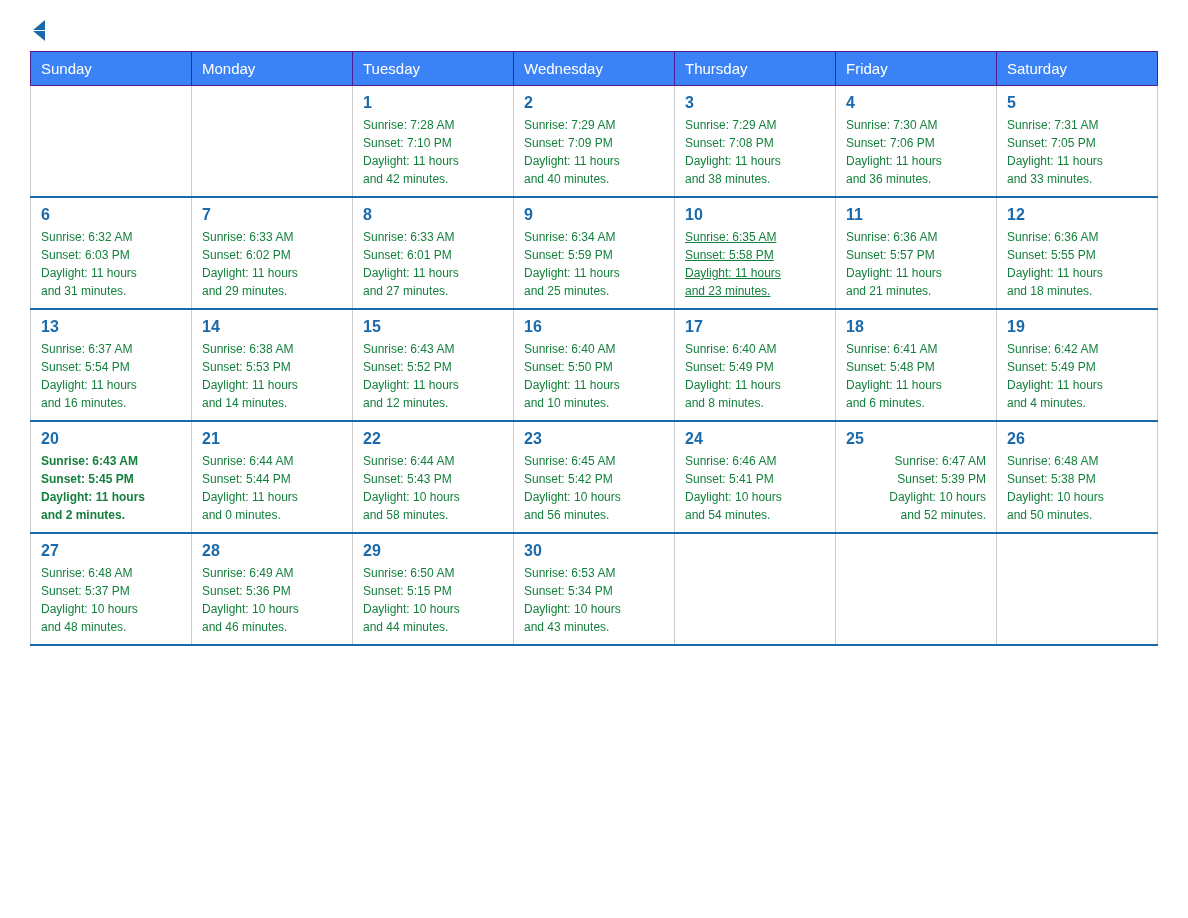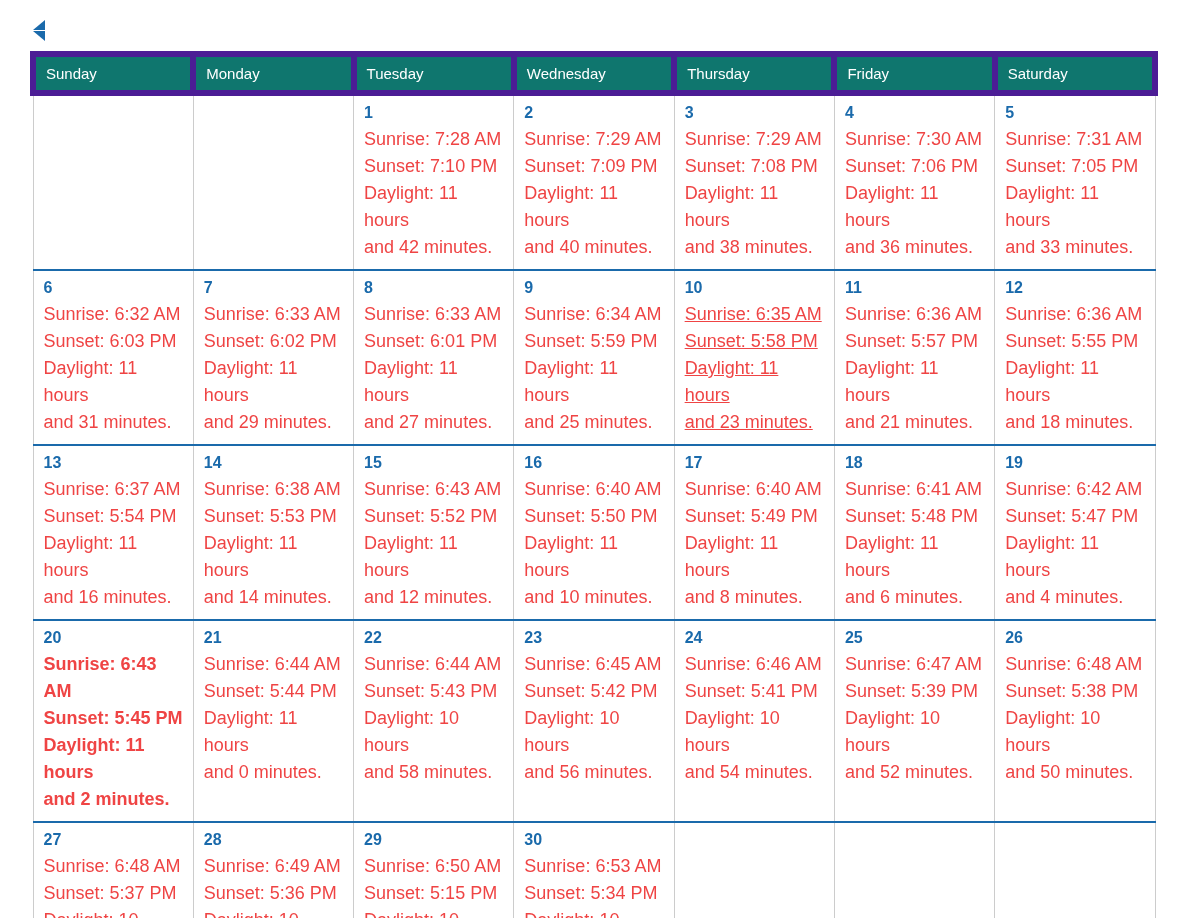--- a/index.html
+++ b/index.html
@@ -46,47 +46,47 @@
       font-weight: normal;
       color: #555;
       margin-top: 4px;
     }
     .calendar {
       width: 100%;
       border-collapse: collapse;
       margin-top: 8px;
     }
     .calendar thead tr th {
-      background-color: #0f766e;
+      background-color: #3b82f6;
       color: #fff;
       padding: 8px 10px;
       text-align: left;
       font-size: 15px;
       font-weight: normal;
-      border: 6px solid #4c1d95;
+      border: 1px solid #4c1d95;
     }
     .calendar tbody tr td {
       vertical-align: top;
       padding: 8px 10px;
       border: 1px solid #ccc;
       width: 14.28%;
       min-height: 100px;
       font-size: 13px;
       color: #333;
     }
     .calendar tbody tr td .day-number {
       font-size: 16px;
       font-weight: bold;
       color: #1a6aab;
       display: block;
       margin-bottom: 4px;
     }
     .calendar tbody tr td .day-info {
-      color: #ef4444;
-      font-size: 18px;
+      color: #15803d;
+      font-size: 12px;
       line-height: 1.5;
     }
     .calendar tbody tr td.empty {
       background: #fff;
     }
     .calendar tbody tr {
       border-bottom: 2px solid #1a6aab;
     }
   </style>
 </head>
@@ -253,21 +253,21 @@
         <td>
           <span class="day-number">18</span>
           <div class="day-info" style="white-space: pre-line;">Sunrise: 6:41 AM
 Sunset: 5:48 PM
 Daylight: 11 hours
 and 6 minutes.</div>
         </td>
         <td>
           <span class="day-number">19</span>
           <div class="day-info" style="white-space: pre-line;">Sunrise: 6:42 AM
-Sunset: 5:47 PM
+Sunset: 5:49 PM
 Daylight: 11 hours
 and 4 minutes.</div>
         </td>
       </tr>
       <tr>
         <td>
           <span class="day-number">20</span>
           <div class="day-info" style="white-space: pre-line; font-weight: bold;">Sunrise: 6:43 AM
 Sunset: 5:45 PM
 Daylight: 11 hours
@@ -296,21 +296,21 @@
         </td>
         <td>
           <span class="day-number">24</span>
           <div class="day-info" style="white-space: pre-line;">Sunrise: 6:46 AM
 Sunset: 5:41 PM
 Daylight: 10 hours
 and 54 minutes.</div>
         </td>
         <td>
           <span class="day-number">25</span>
-          <div class="day-info" style="white-space: pre-line;">Sunrise: 6:47 AM
+          <div class="day-info" style="white-space: pre-line; text-align: right;">Sunrise: 6:47 AM
 Sunset: 5:39 PM
 Daylight: 10 hours
 and 52 minutes.</div>
         </td>
         <td>
           <span class="day-number">26</span>
           <div class="day-info" style="white-space: pre-line;">Sunrise: 6:48 AM
 Sunset: 5:38 PM
 Daylight: 10 hours
 and 50 minutes.</div>

